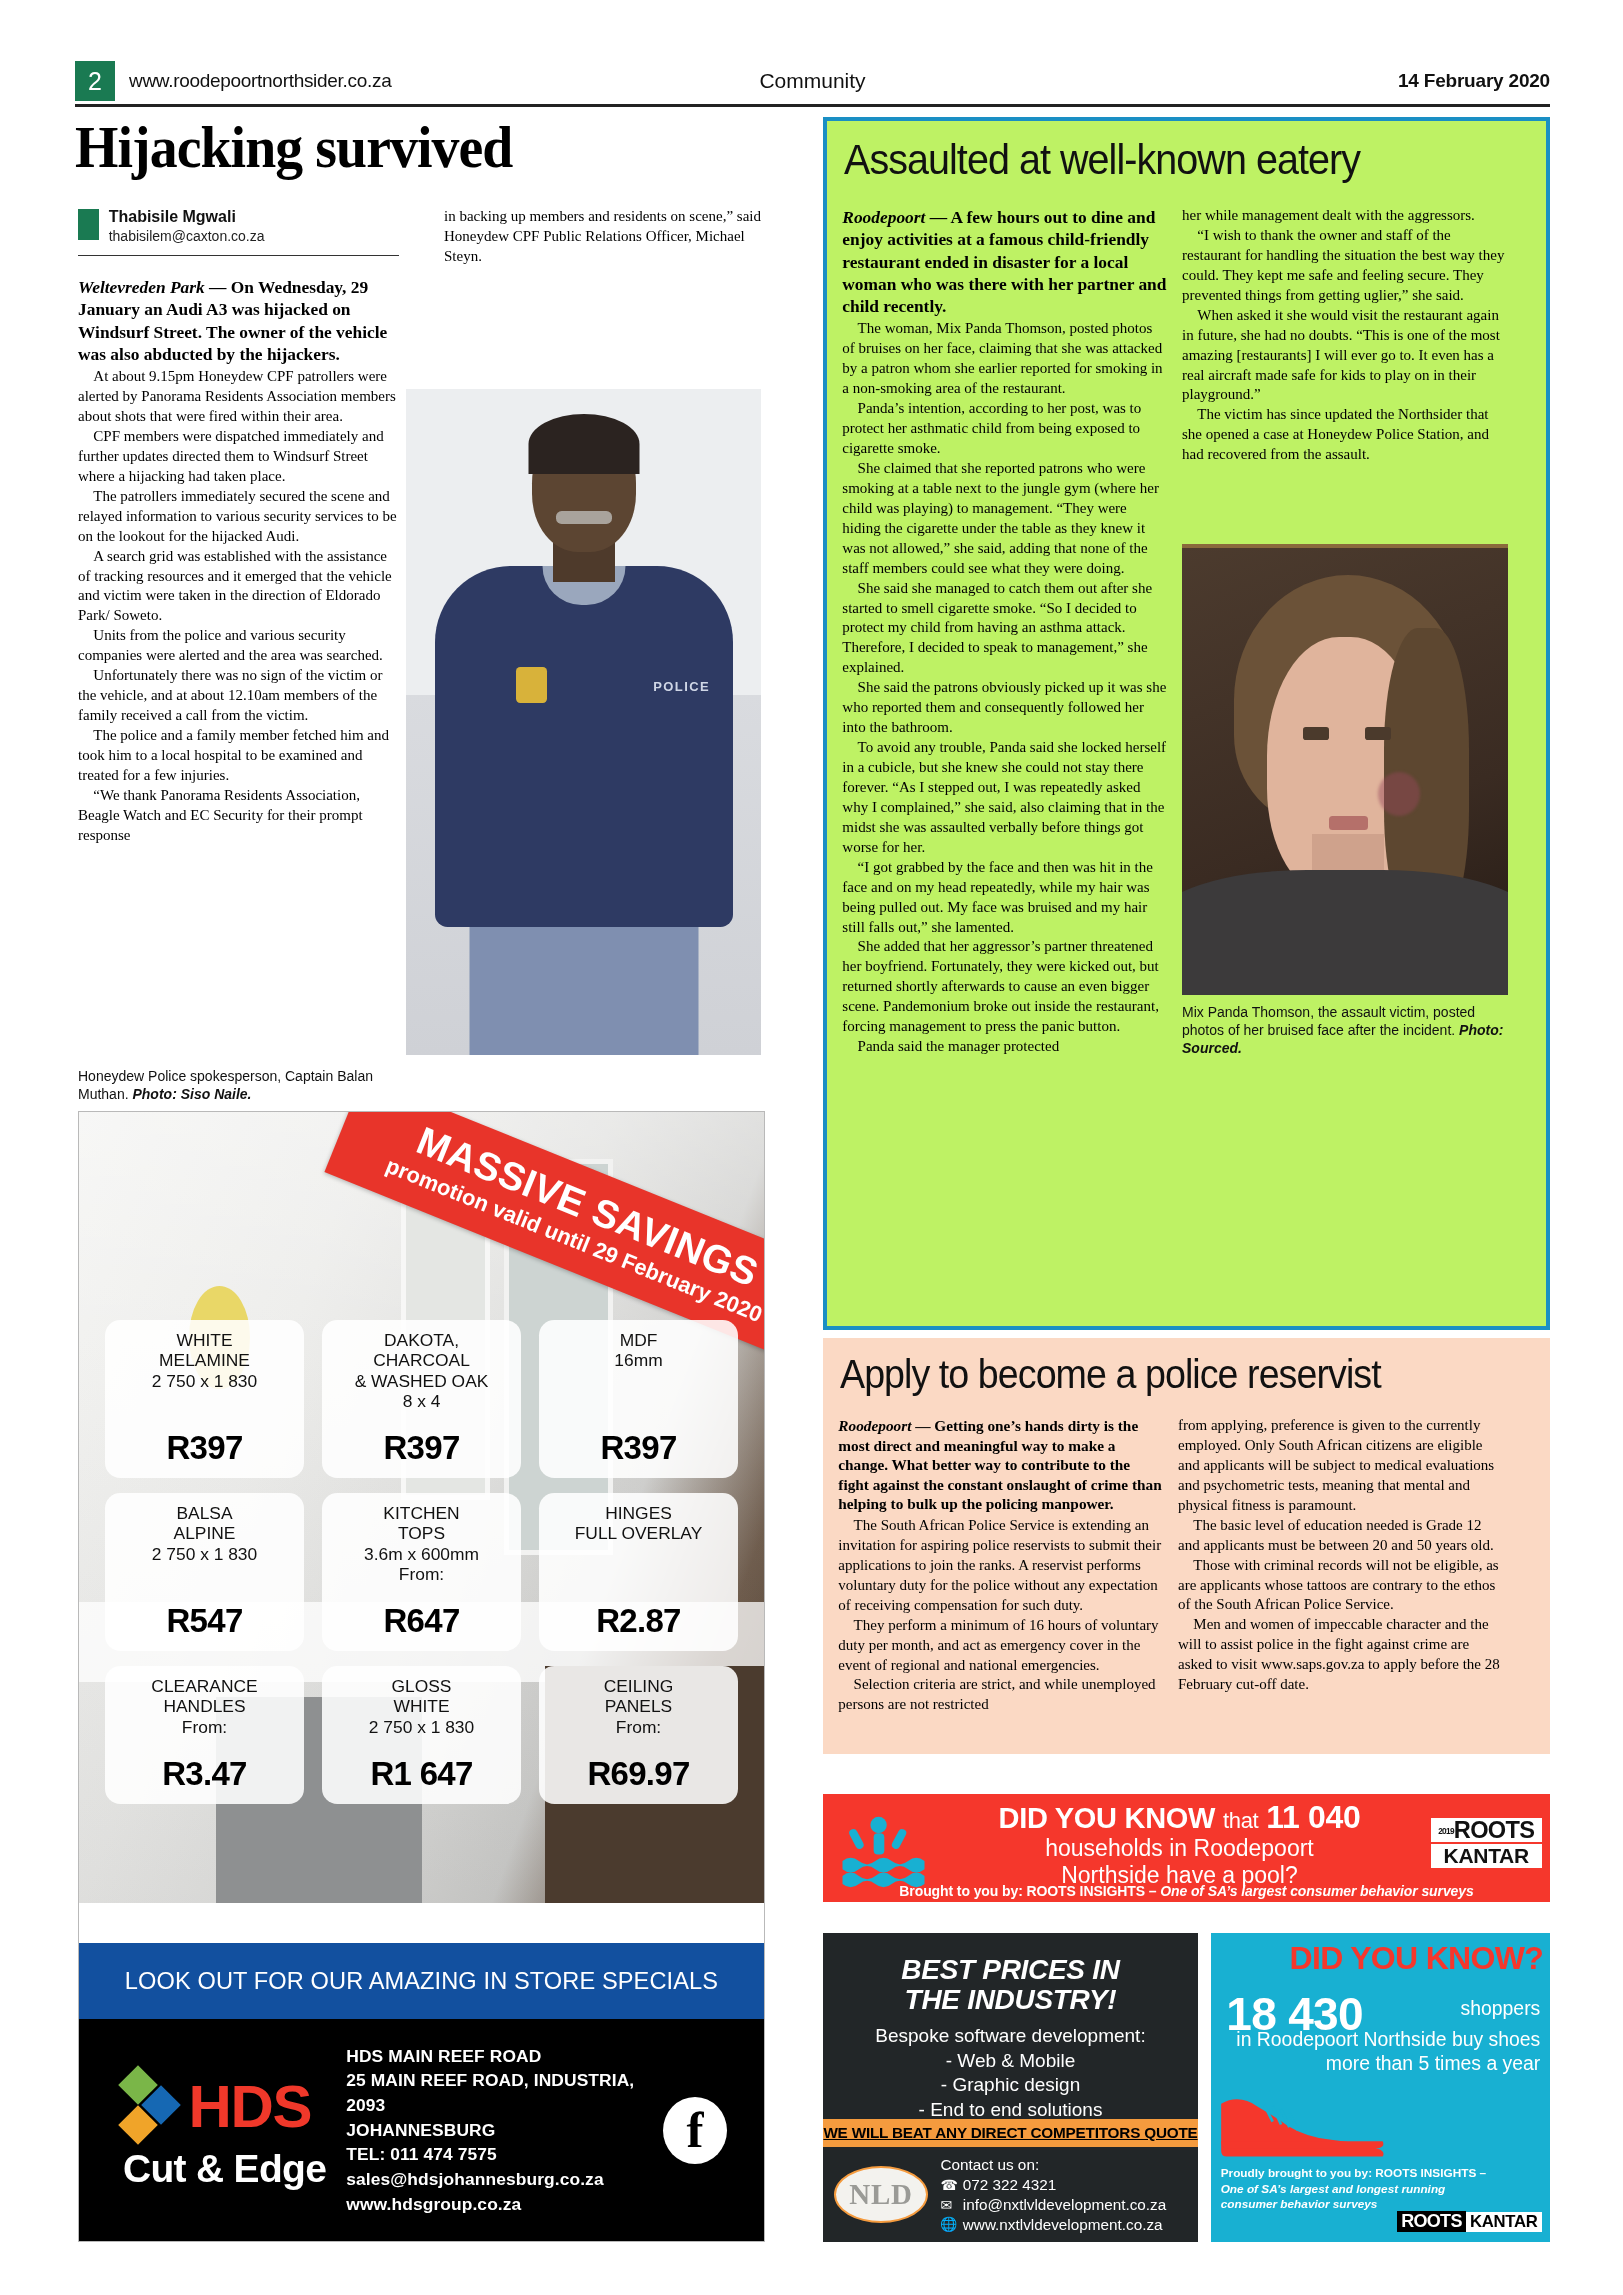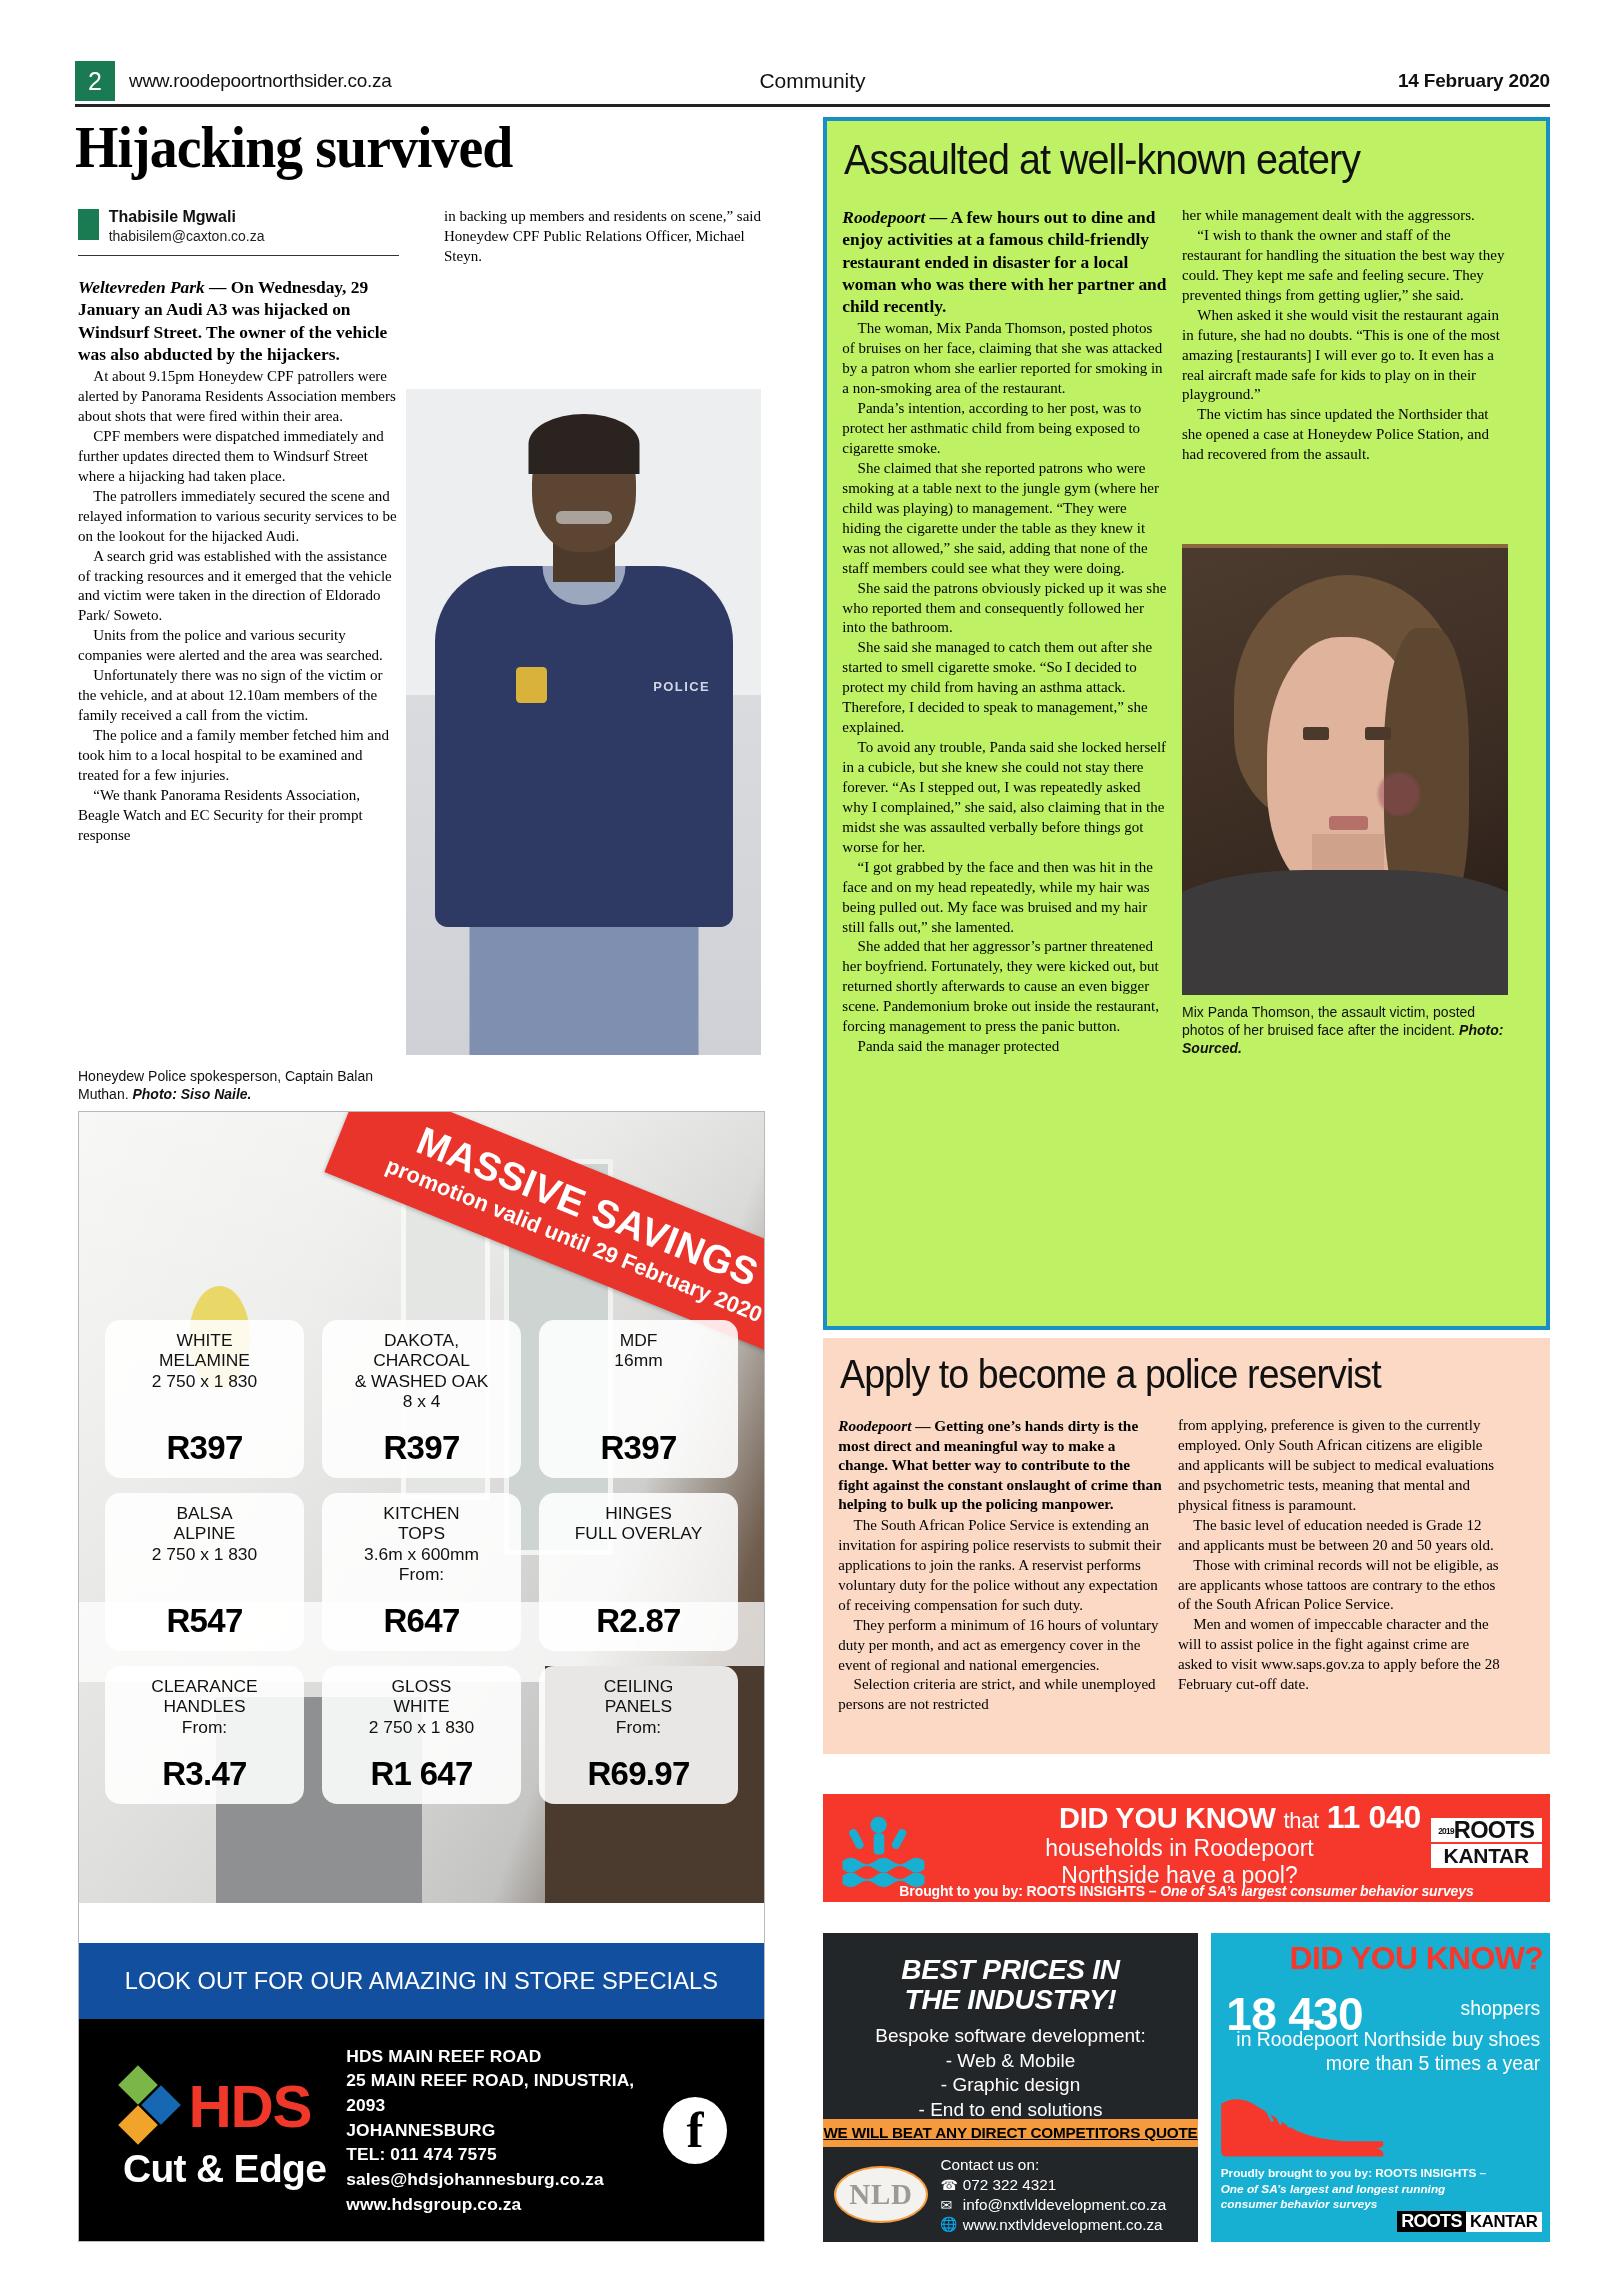--- a/index.html
+++ b/index.html
@@ -256,21 +256,21 @@
   #rv-col1 { position:absolute; left:15.3px; top:78px; width:326px; }
   #rv-col2 { position:absolute; left:355px; top:78px; width:326px; }
 
   
   .pool-ad {
     position:absolute; left:823px; top:1794px; width:727px; height:108px;
     background:#f5372c; color:#fff; overflow:hidden;
   }
   .pool-ad .swimmer { position:absolute; left:19.4px; top:12.5px; width:83px; height:82px; }
   .pool-ad .txt { position:absolute; left:115px; top:5.6px; right:129px; text-align:center; }
-  .pool-ad .l1 { font-size:29px; font-weight:bold; letter-spacing:-0.3px; line-height:1.12;text-align:right; }
+  .pool-ad .l1 { font-size:29px; font-weight:bold; letter-spacing:-0.3px; line-height:1.12; }
   .pool-ad .l1 .sm { font-size:22px; font-weight:400; }
   .pool-ad .l1 .big { font-size:32px; font-weight:bold; }
   .pool-ad .l2 { font-size:23px; line-height:1.16; font-weight:400;}
   .pool-ad .brought {
     position:absolute; left:0; right:0; bottom:2.8px; text-align:center;
     font-size:14px; font-weight:bold; letter-spacing:-0.1px;
   }
   .pool-ad .brought i { font-style:italic;margin-top:45px; }
   .roots-lock {
     position:absolute; right:8.3px; top:23.6px; width:111px;
@@ -482,22 +482,22 @@
   </div>
 
   <div class="eatery-box">
     <div class="hl-eatery">Assaulted at well-known eatery</div>
 
     <div class="col" id="ea-col1">
       <p class="lead"><i>Roodepoort</i><span> — A few hours out to dine and enjoy activities at a famous child-friendly restaurant ended in disaster for a local woman who was there with her partner and child recently.</span></p>
       <p>The woman, Mix Panda Thomson, posted photos of bruises on her face, claiming that she was attacked by a patron whom she earlier reported for smoking in a non-smoking area of the restaurant.</p>
       <p>Panda’s intention, according to her post, was to protect her asthmatic child from being exposed to cigarette smoke.</p>
       <p>She claimed that she reported patrons who were smoking at a table next to the jungle gym (where her child was playing) to management. “They were hiding the cigarette under the table as they knew it was not allowed,” she said, adding that none of the staff members could see what they were doing.</p>
+      <p>She said she managed to catch them out after she started to smell cigarette smoke. “So I decided to protect my child from having an asthma attack. Therefore, I decided to speak to management,” she explained.</p>
       <p>She said the patrons obviously picked up it was she who reported them and consequently followed her into the bathroom.</p>
-      <p>She said she managed to catch them out after she started to smell cigarette smoke. “So I decided to protect my child from having an asthma attack. Therefore, I decided to speak to management,” she explained.</p>
       <p>To avoid any trouble, Panda said she locked herself in a cubicle, but she knew she could not stay there forever. “As I stepped out, I was repeatedly asked why I complained,” she said, also claiming that in the midst she was assaulted verbally before things got worse for her.</p>
       <p>“I got grabbed by the face and then was hit in the face and on my head repeatedly, while my hair was being pulled out. My face was bruised and my hair still falls out,” she lamented.</p>
       <p>She added that her aggressor’s partner threatened her boyfriend. Fortunately, they were kicked out, but returned shortly afterwards to cause an even bigger scene. Pandemonium broke out inside the restaurant, forcing management to press the panic button.</p>
       <p>Panda said the manager protected</p>
     </div>
 
     <div class="col" id="ea-col2">
       <p class="noind">her while management dealt with the aggressors.</p>
       <p>“I wish to thank the owner and staff of the restaurant for handling the situation the best way they could. They kept me safe and feeling secure. They prevented things from getting uglier,” she said.</p>
       <p>When asked it she would visit the restaurant again in future, she had no doubts. “This is one of the most amazing [restaurants] I will ever go to. It even has a real aircraft made safe for kids to play on in their playground.”</p>

